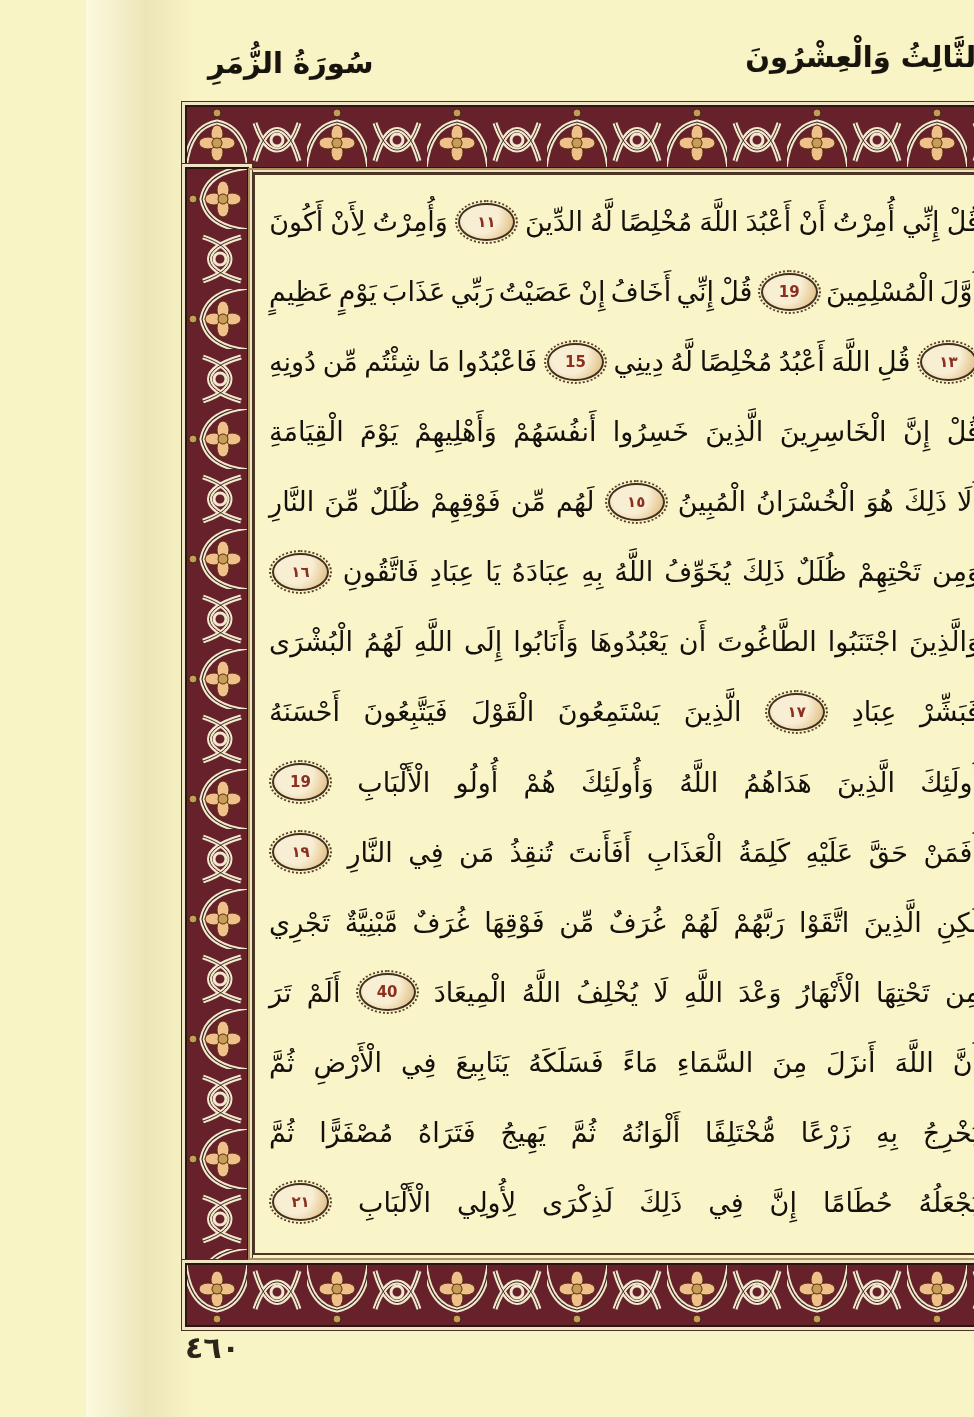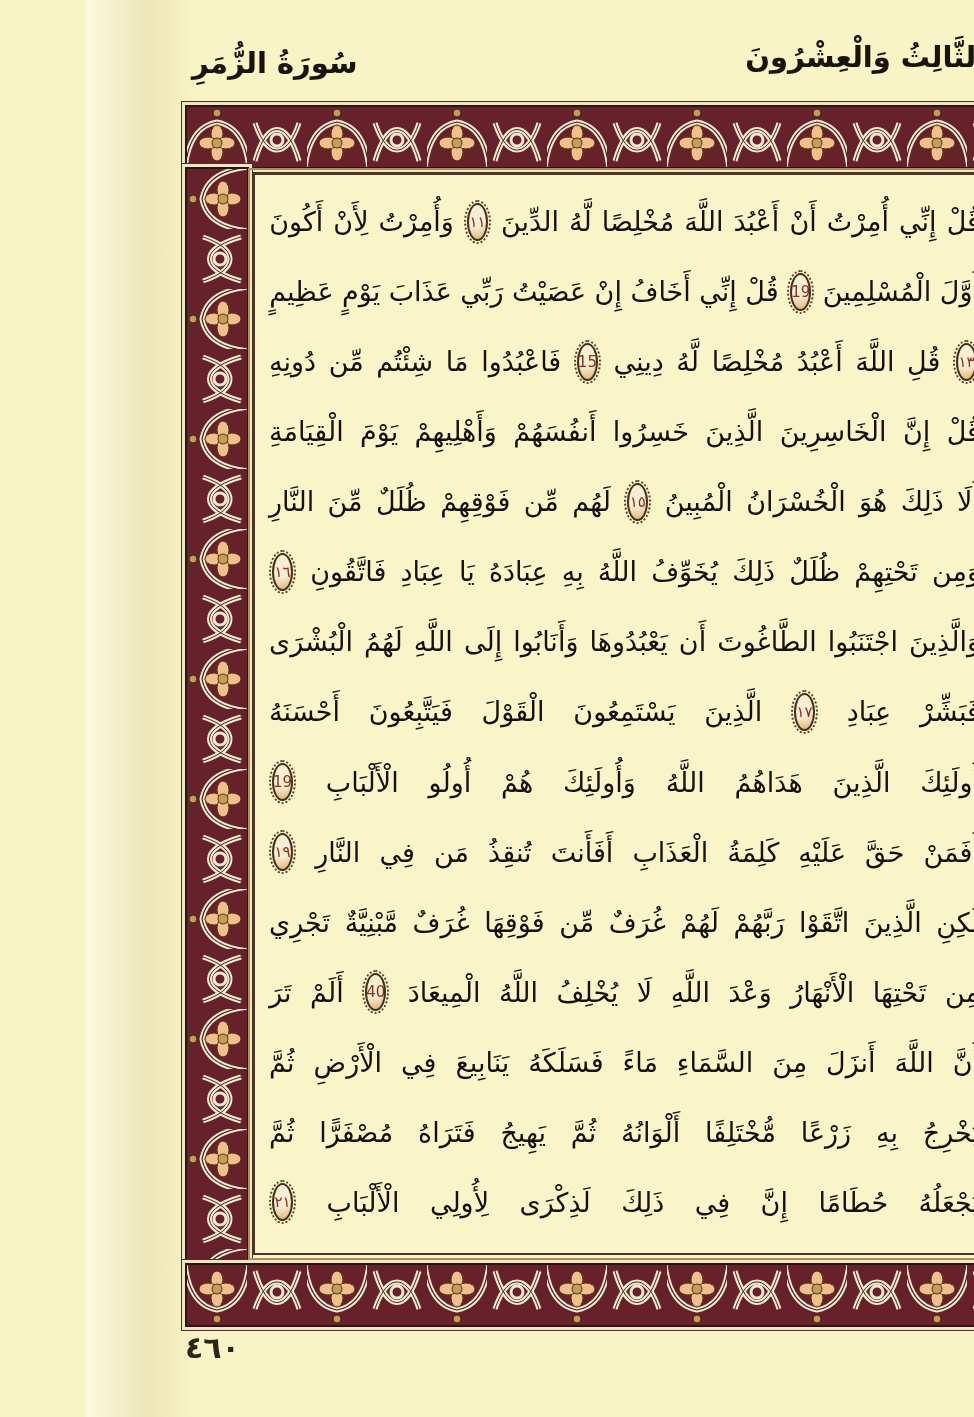--- a/index.html
+++ b/index.html
@@ -17,21 +17,21 @@
     pointer-events:none;
   }
   .header-label{
     position:absolute;
     color:#17130d;
     font-size:29px;font-weight:bold;
     direction:rtl;white-space:nowrap;
     text-shadow:0 0 1px rgba(60,40,10,0.25);
   }
   #juz-title{top:40px;right:-12px;}
-  #surah-title{top:46px;left:192px;}
+  #surah-title{top:46px;left:208px;}
 
   
   .band{
     position:absolute;
     background:#67212A;
     display:flex;
     overflow:hidden;
     border:2px solid #2A150F;
     box-shadow:0 0 0 3px #EFE5C6, 0 0 0 4px #4a3322;
   }
@@ -64,30 +64,30 @@
     height:69px;
     display:flex;flex-direction:row;flex-wrap:nowrap;
     justify-content:space-between;align-items:center;
     direction:rtl;
     font-size:27px;color:#14110c;
     white-space:nowrap;
   }
   .word{flex:none;letter-spacing:0;}
   .ayah-marker{
     flex:none;
-    width:21px;height:38px;
+    width:57px;height:38px;
     display:inline-flex;align-items:center;justify-content:center;
     border-radius:50%;
     background:radial-gradient(circle at 38% 30%, #F8EED4 45%, #E2C289 85%, #C9A05C);
     border:2px solid #43301F;
     outline:2px dotted #5a4028;
     outline-offset:1px;
     box-sizing:border-box;
     color:#8C2F1F;
-    font-size:15px;font-weight:normal;
+    font-size:15px;font-weight:bold;
     margin:0 3px;
   }
   #page-number{
     position:absolute;
     left:185px;top:1330px;width:790px;
     text-align:left;
     font-size:30px;font-weight:bold;color:#2B2619;
   }
 </style>
 </head>

